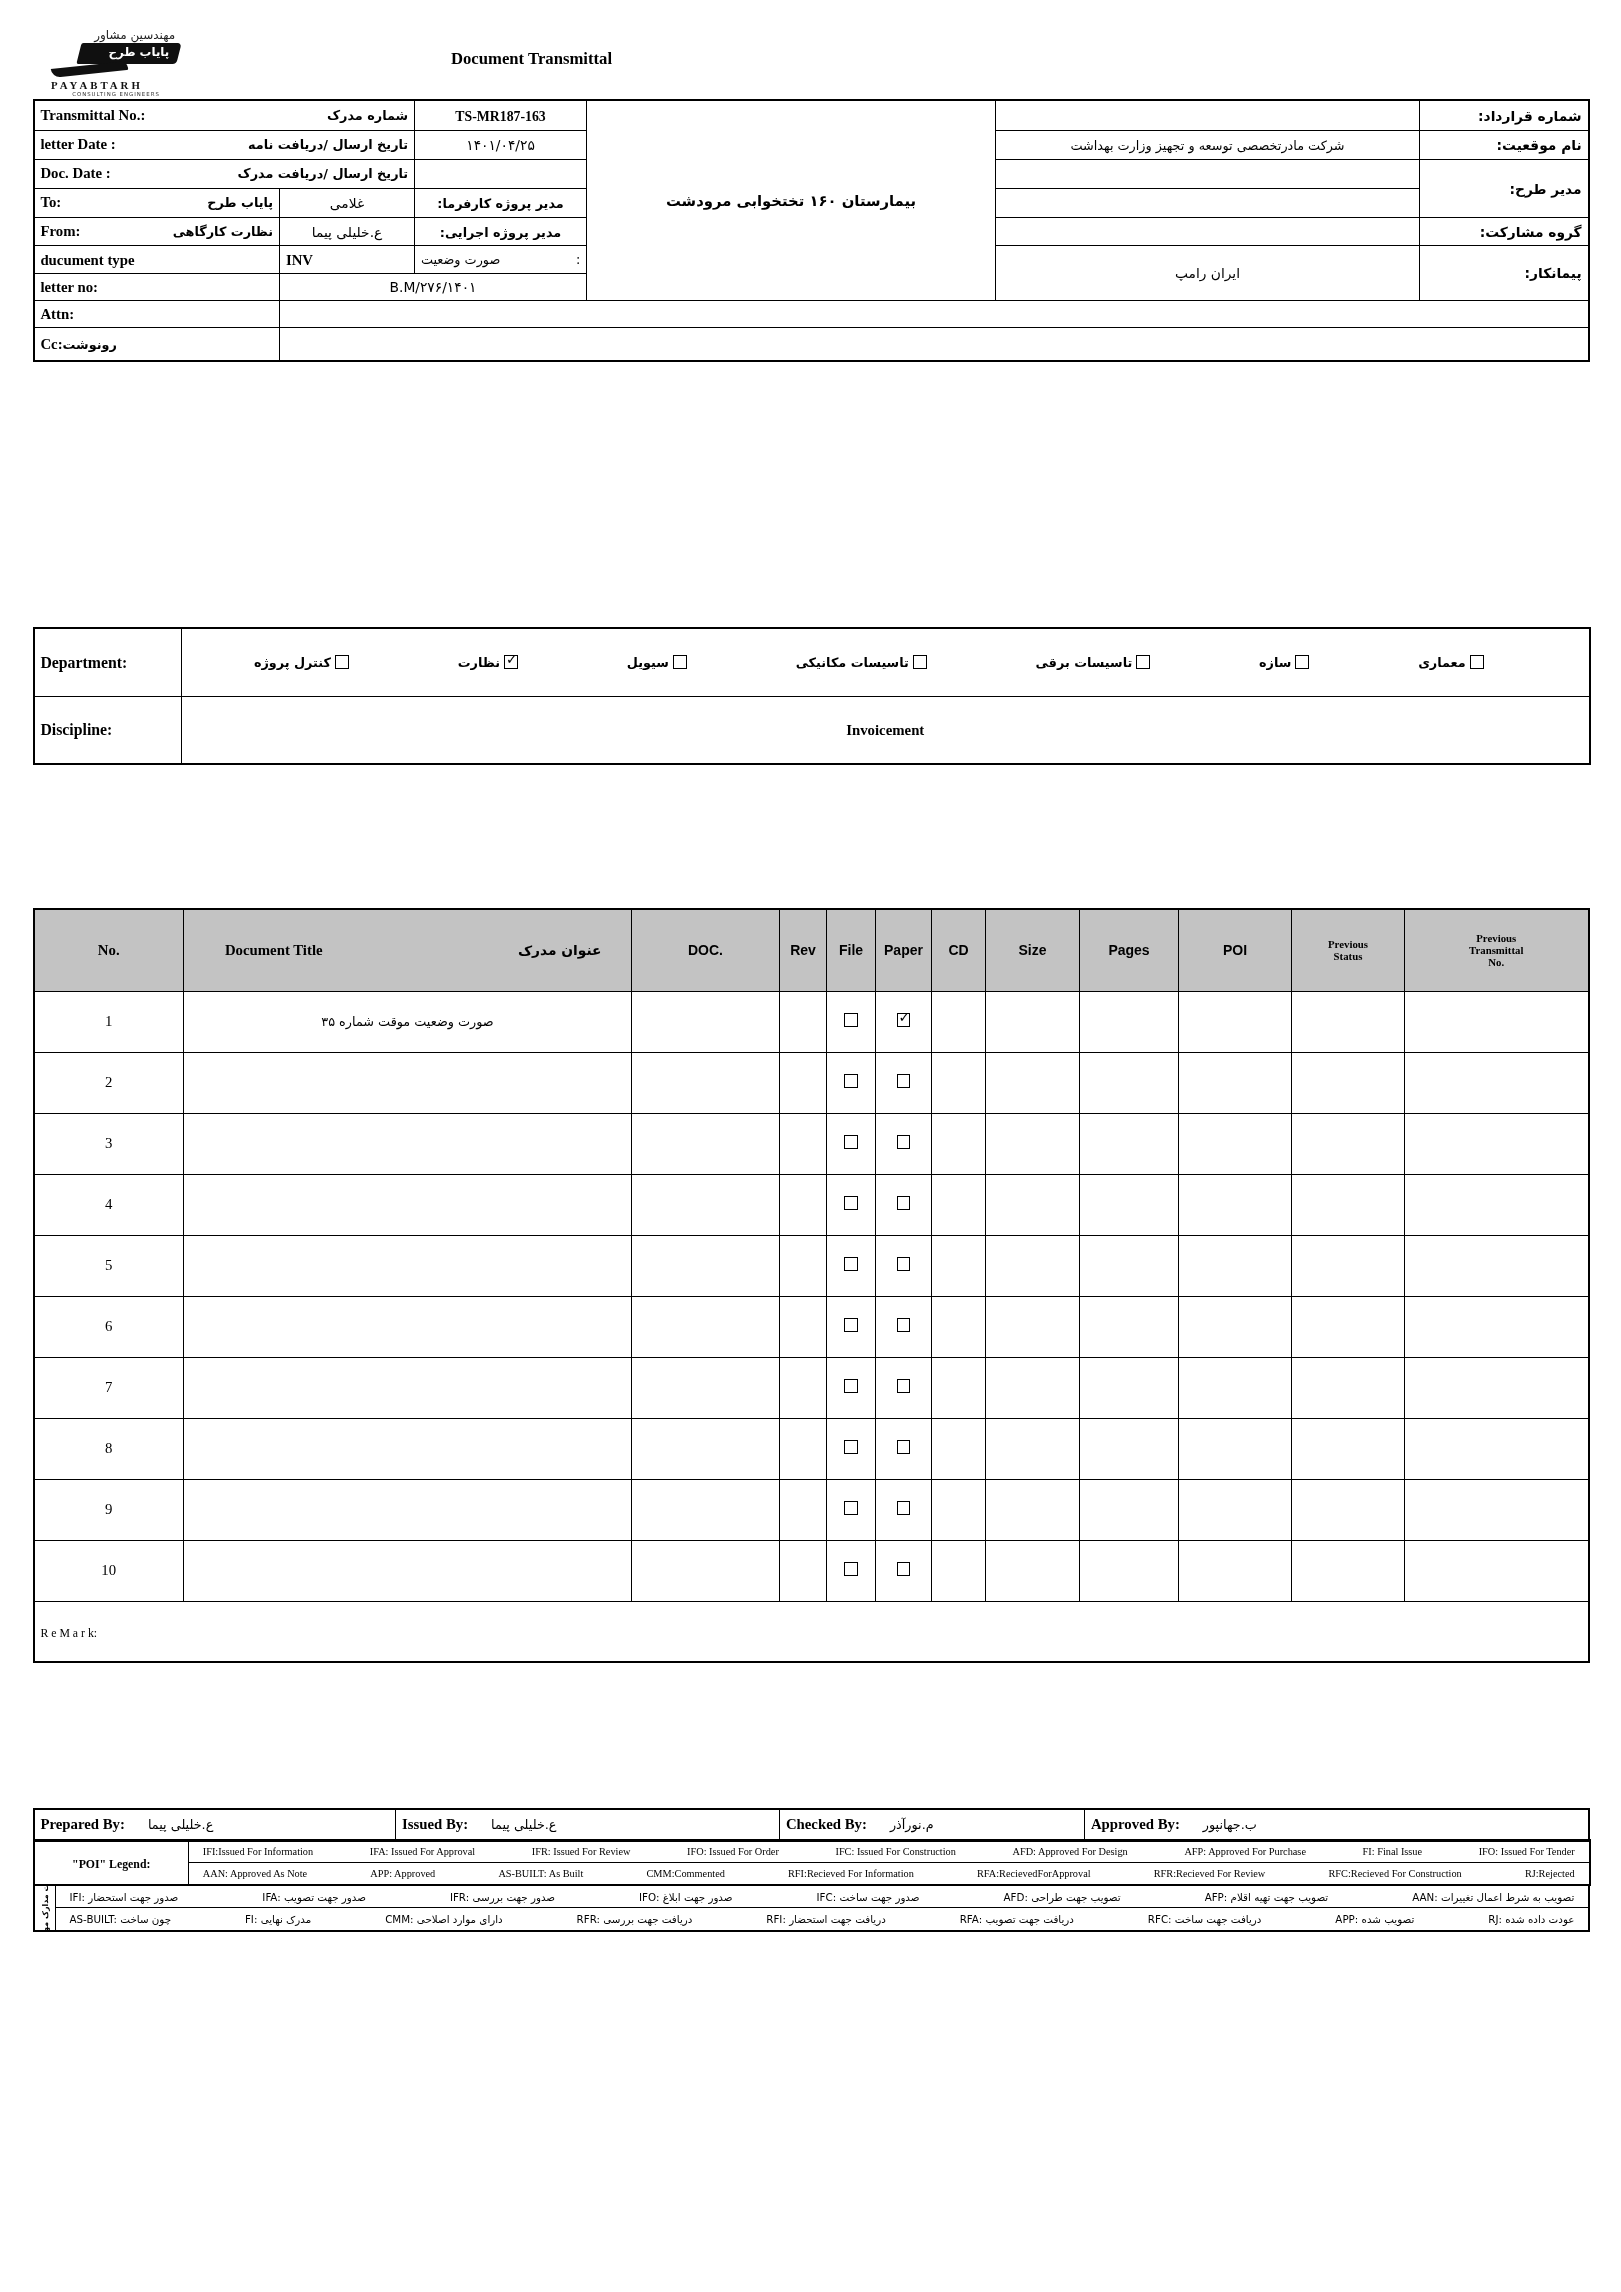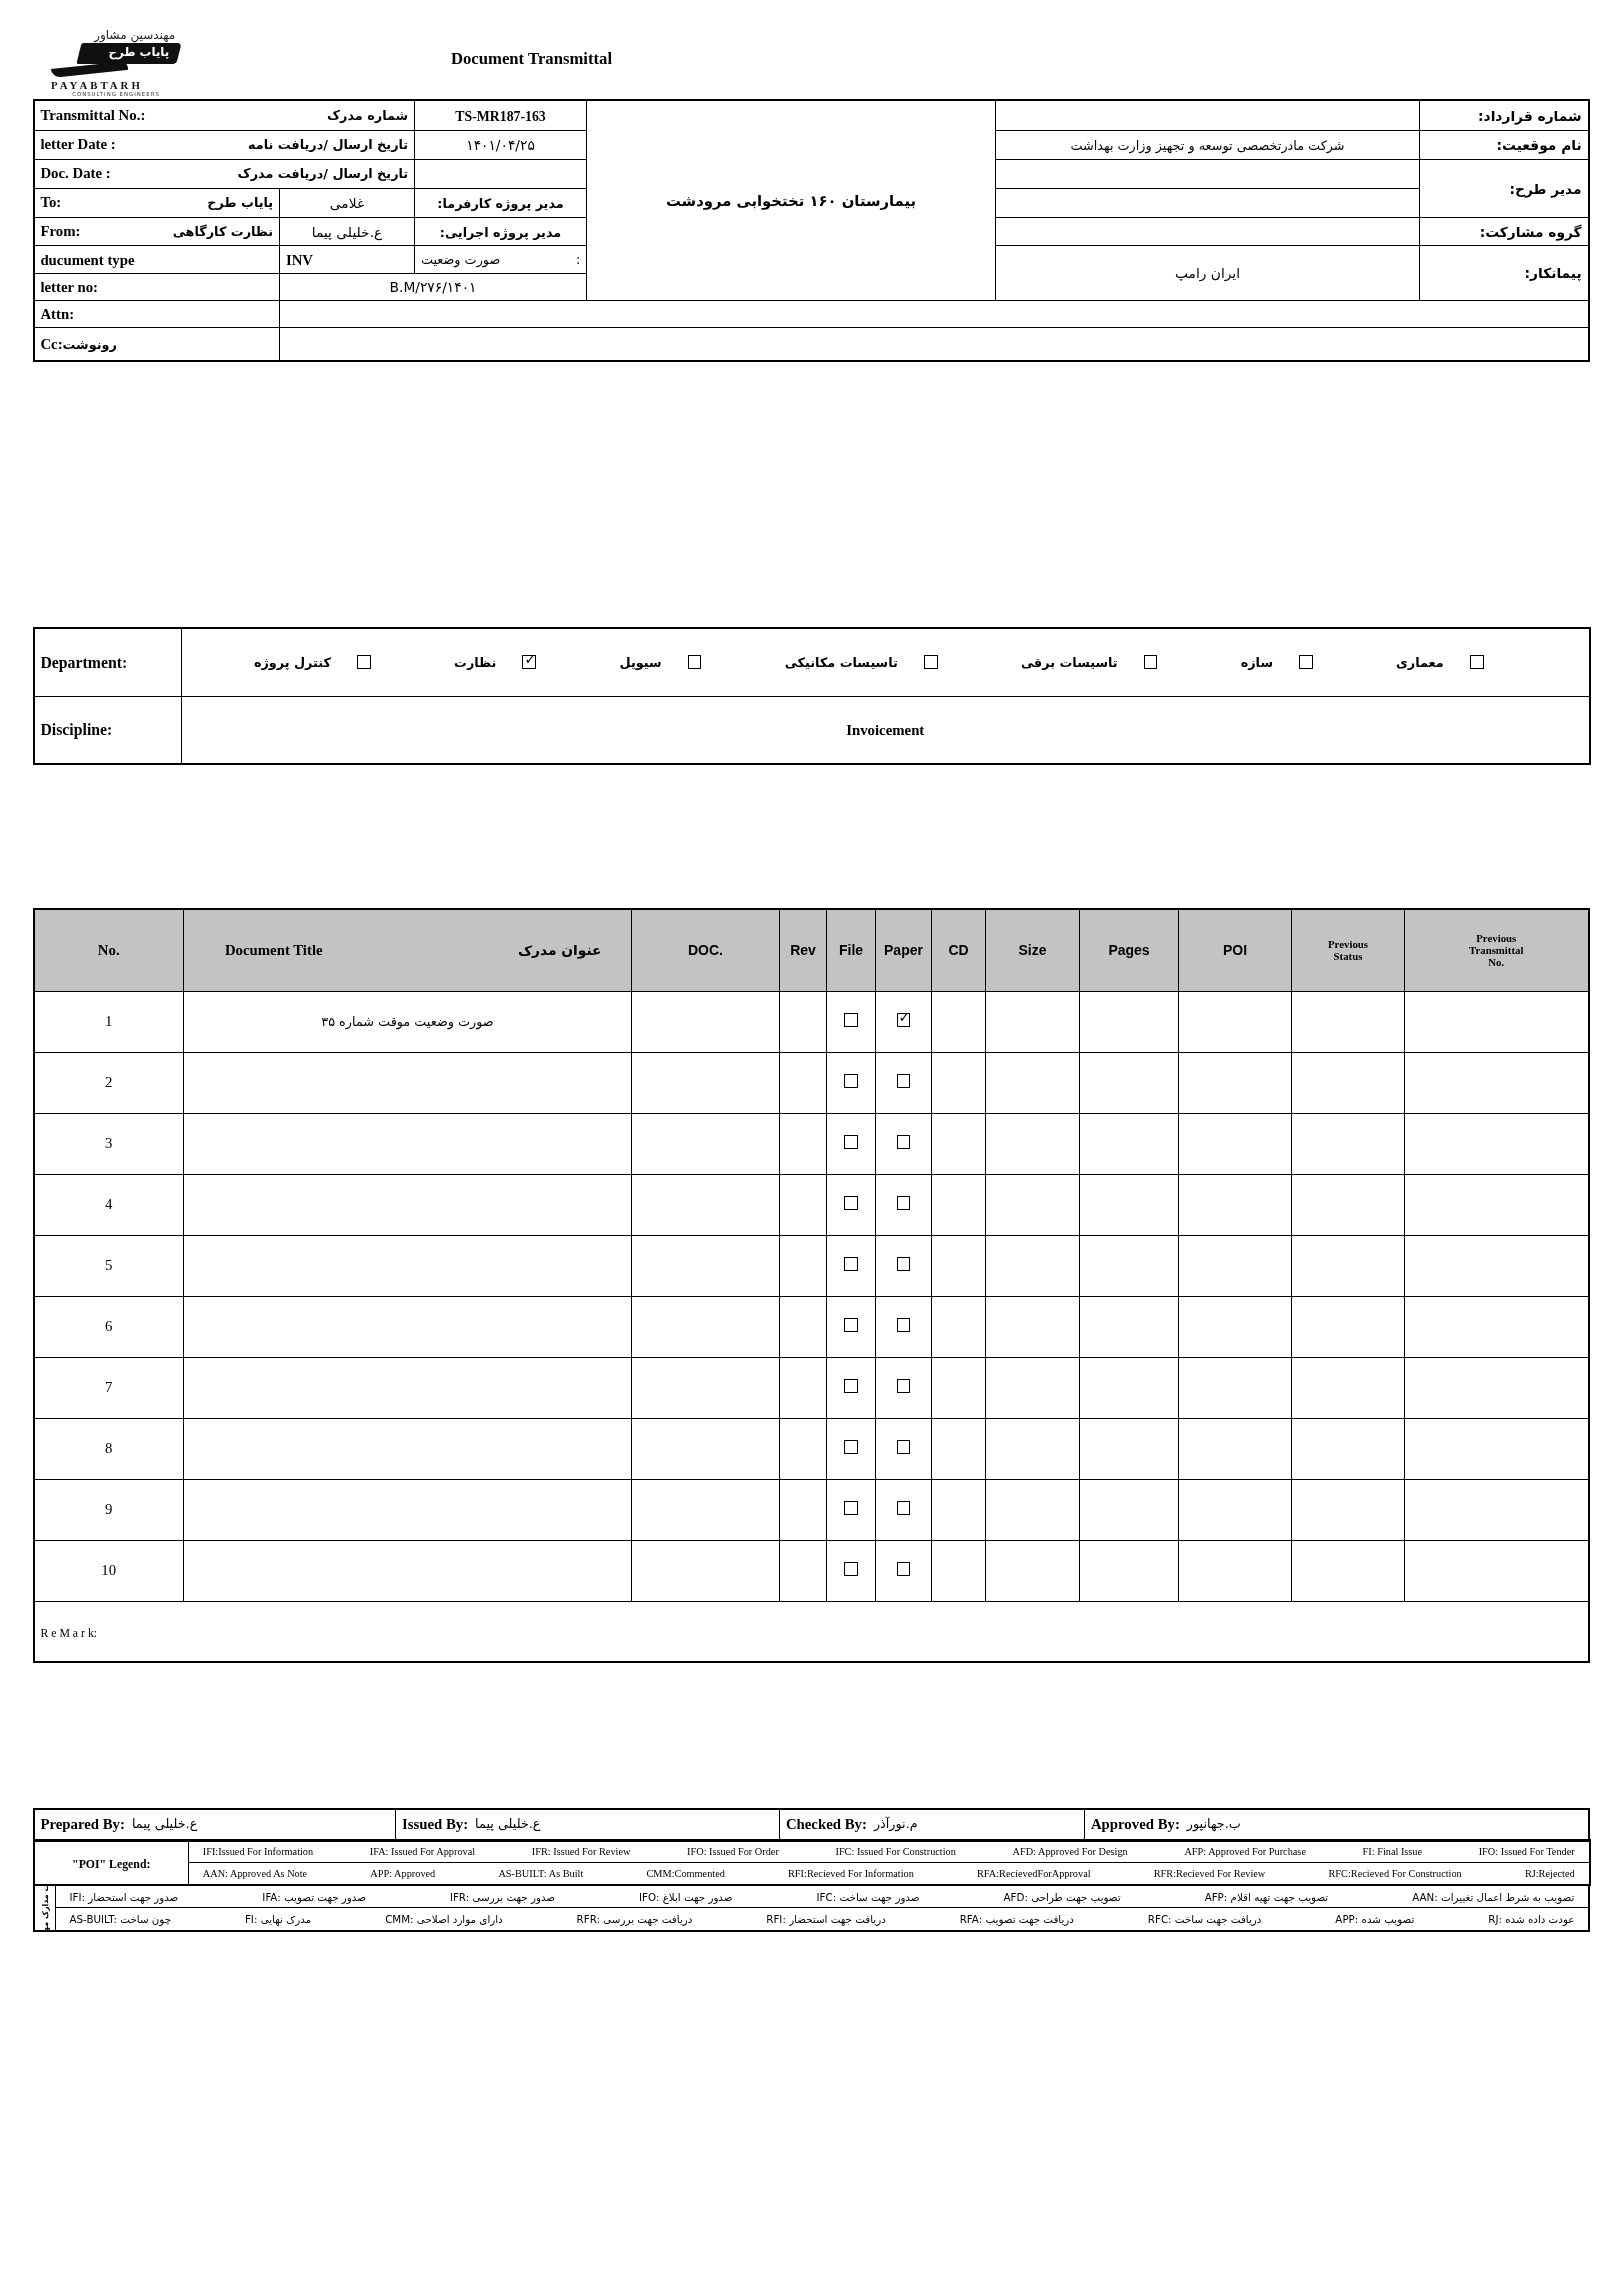--- a/index.html
+++ b/index.html
@@ -24,33 +24,33 @@
   .logo-flag{position:absolute;right:2px;top:1px;width:100px;height:20.7px;background:#101010;border-radius:2px 3.9px 3.9px 2px;transform:skewX(-14deg)}
   .logo-fa-text{position:absolute;right:11.8px;top:3px;color:#fff;font-size:11.8px;font-weight:700}
   .logo-swoosh{position:absolute;left:0;top:23.6px;width:77px;height:8.9px;background:#101010;border-radius:0 8.9px 2px 11.8px;transform:rotate(-6deg)}
   .logo-en{font-size:10.8px;letter-spacing:3px;color:#111}
   .logo-sub{font-size:5.4px;letter-spacing:1px;text-align:center;color:#333}
   
   .cb{display:inline-block;width:13.8px;height:13.8px;border:1px solid #000;background:#fff;position:relative;flex:0 0 auto}
   .cb.checked::after{content:"✓";position:absolute;left:1px;top:-3px;font-size:13.8px;line-height:1;color:#000}
   .cb-row{display:flex;justify-content:space-between;align-items:center;padding:0 99px 0 66px}
   .cb-row.phases{padding:0 118px 0 207px}
-  .cb-item{display:flex;align-items:center;gap:26px}
+  .cb-item{display:flex;align-items:center;gap:4px}
   .cb-label{font-size:12.8px;font-weight:700}
   
   .docs thead th{background:#c3c3c3;font-weight:700}
   .docs tbody td{height:61px}
   .num{font-size:14.8px}
   .hdr-small{font-size:14px;font-family:Liberation Sans, sans-serif}
   .hdr-2line{font-size:10.8px;font-family:"Liberation Serif","DejaVu Serif",serif}
   .hdr-2line .inner{width:71px;margin:0 auto;text-align:center}
   .pad-title{padding:0 23.6px 0 35px}
   .remark-cell{height:123px;vertical-align:top;padding:7.9px 9.9px}
   
-  .sig{display:flex;gap:7px}
+  .sig{display:flex;align-items:center;gap:23px}
   
   .legend-row{display:flex;justify-content:space-between;align-items:center;padding:0 7.9px;white-space:nowrap}
   .len{font-family:"Liberation Serif","DejaVu Serif",serif;font-size:10.3px;white-space:nowrap}
   .lfa{font-family:"DejaVu Sans",sans-serif;font-size:10.3px;direction:ltr;unicode-bidi:isolate;white-space:nowrap}
   .vlabel-cell{position:relative;padding:0}
   .vlabel{position:absolute;left:50%;top:50%;transform:translate(-50%,-50%) rotate(-90deg);white-space:nowrap;font-size:7.9px;font-weight:700}
 </style>
 </head>
 <body>
 

